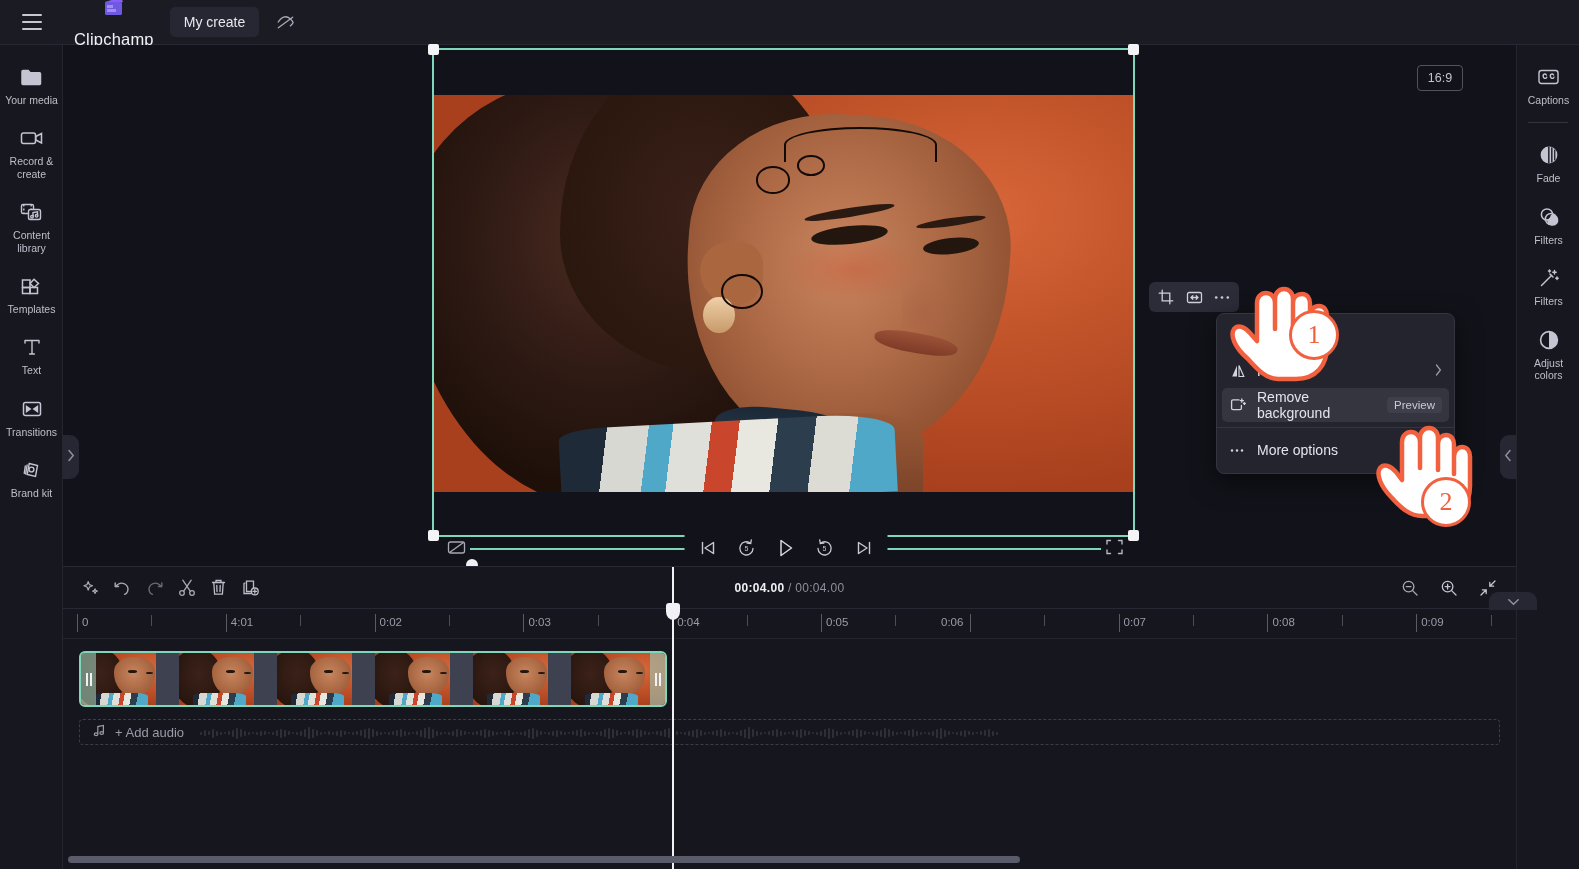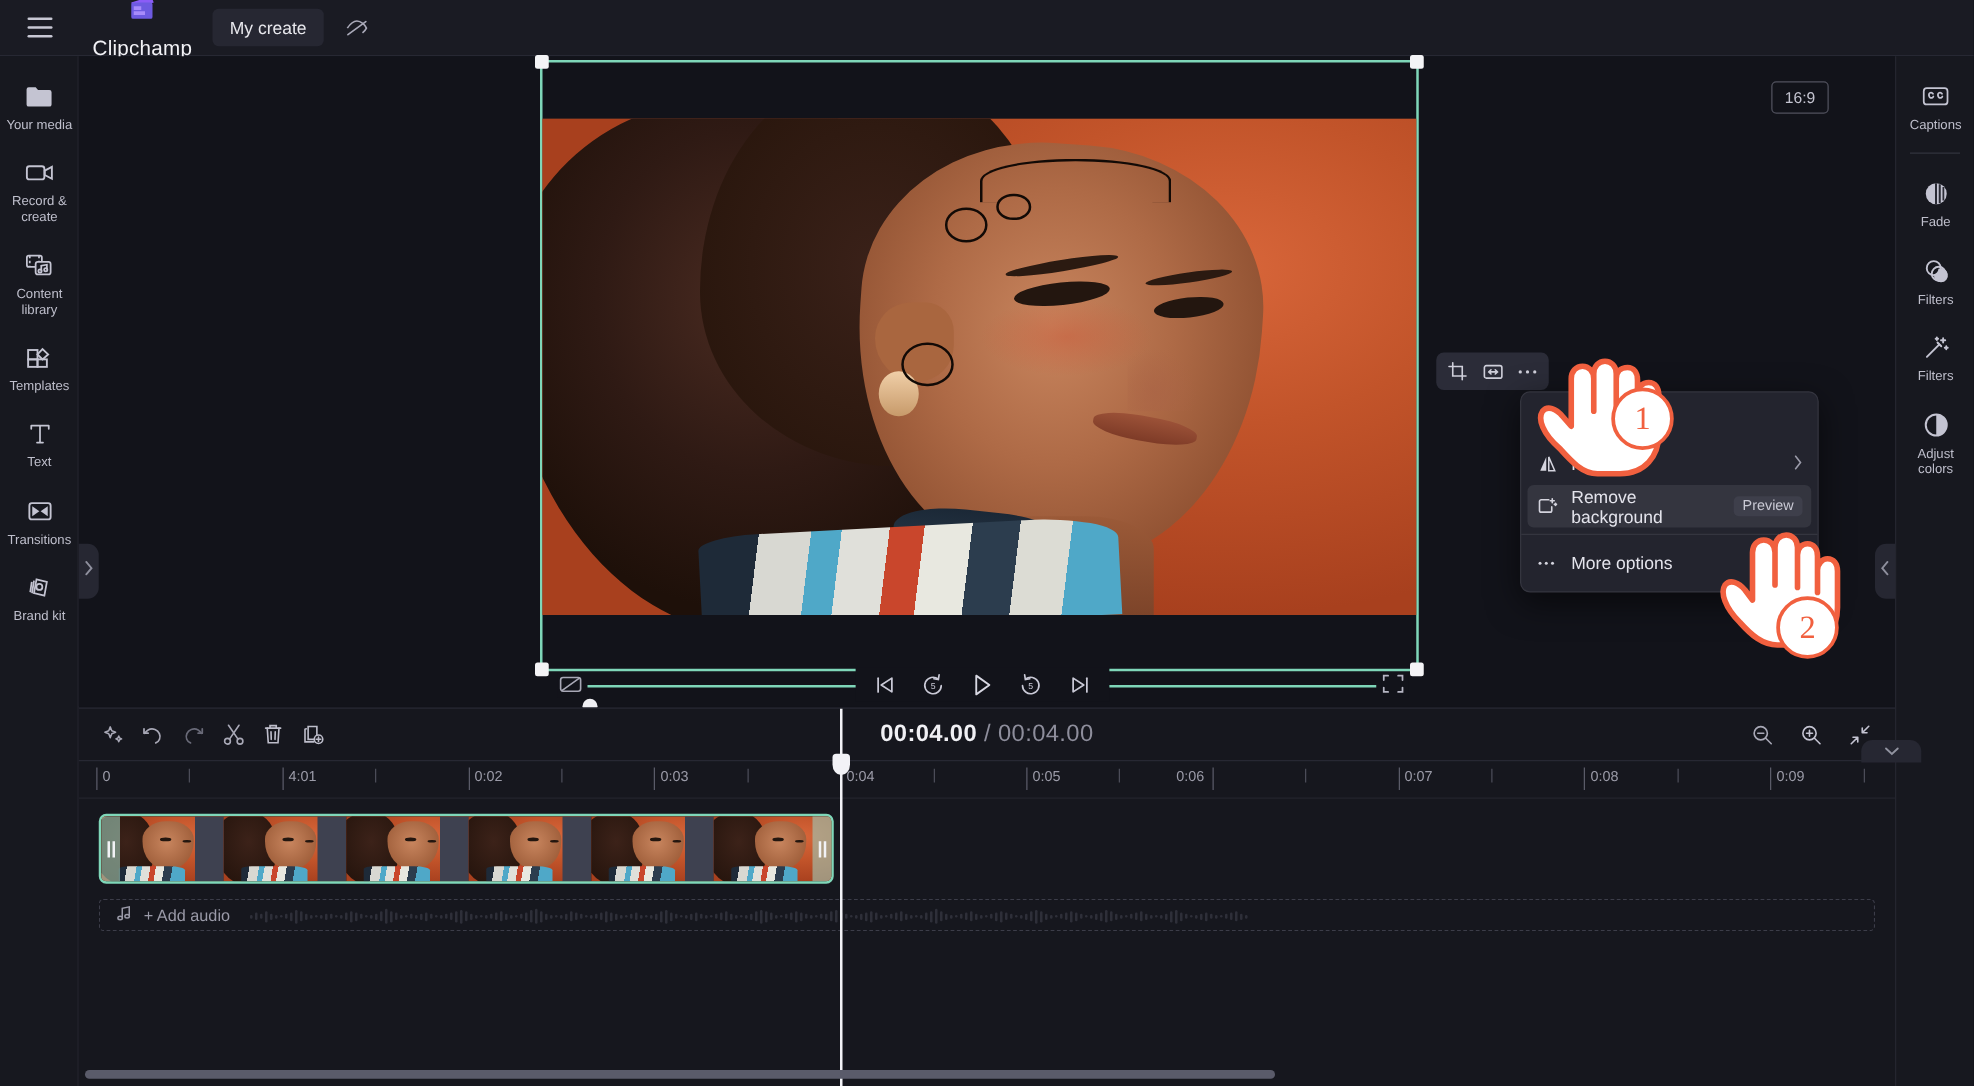--- a/index.html
+++ b/index.html
@@ -213,21 +213,21 @@
   
   .timeline {
     position:absolute; top:566px; left:63px; width:1453px; height:303px;
     background:#16171E; border-top:1px solid #272833;
   }
   .tl-toolbar { position:relative; height:41px; display:flex; align-items:center; }
   .tlt-btn { width:31px;height:31px;display:flex;align-items:center;justify-content:center;cursor:pointer;border-radius:4px;}
   .tlt-left { display:flex; gap:1px; margin-left: 12px; }
   .tlt-time {
     position:absolute; left:50%; transform:translateX(-50%);
-    font-size:19px; letter-spacing:.3px;
+    font-size:12px; letter-spacing:.3px;
   }
   .tlt-time .cur { color:#F0F0F4; font-weight:bold; }
   .tlt-time .tot { color:#8E8E9C; }
   .tlt-right { position:absolute; right:13px; display:flex; gap:8px; }
 
   .ruler {
     position:relative; height:31px; border-top:1px solid #272833; border-bottom:1px solid #23242D;
     overflow:hidden;
   }
   .tick { position:absolute; top:6px; width:1px; height:11px; background:#4B4C58; }

